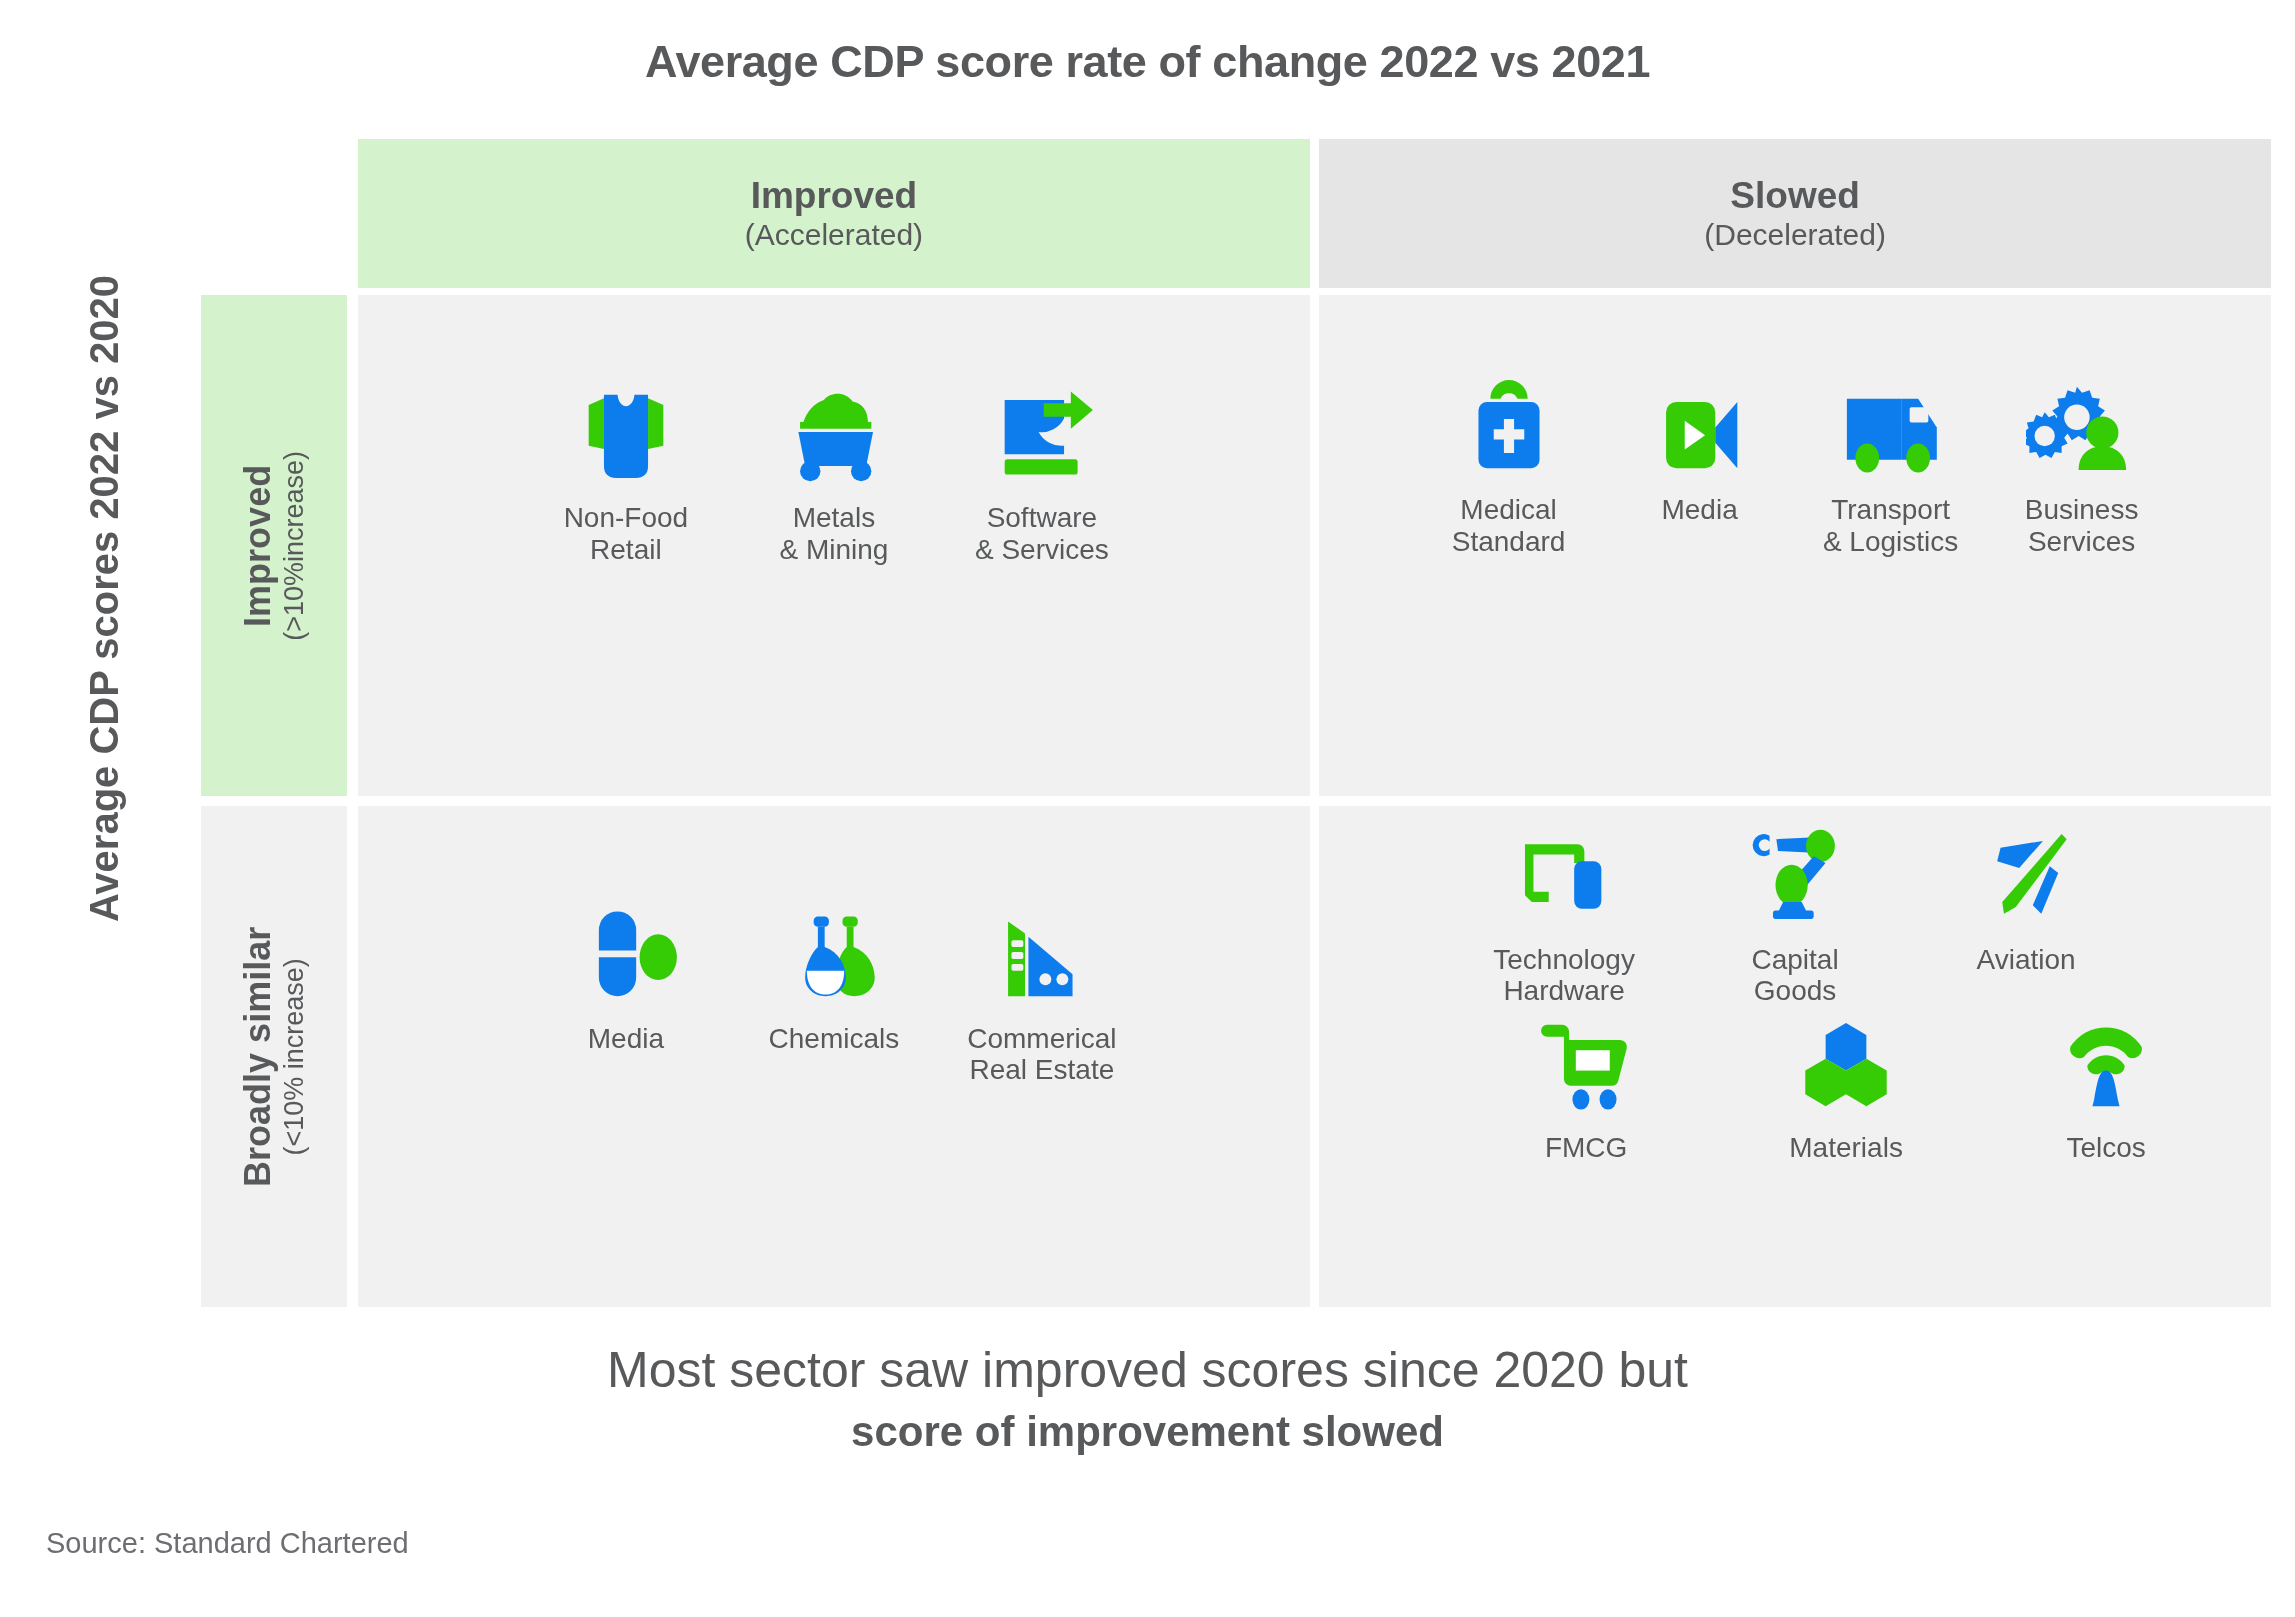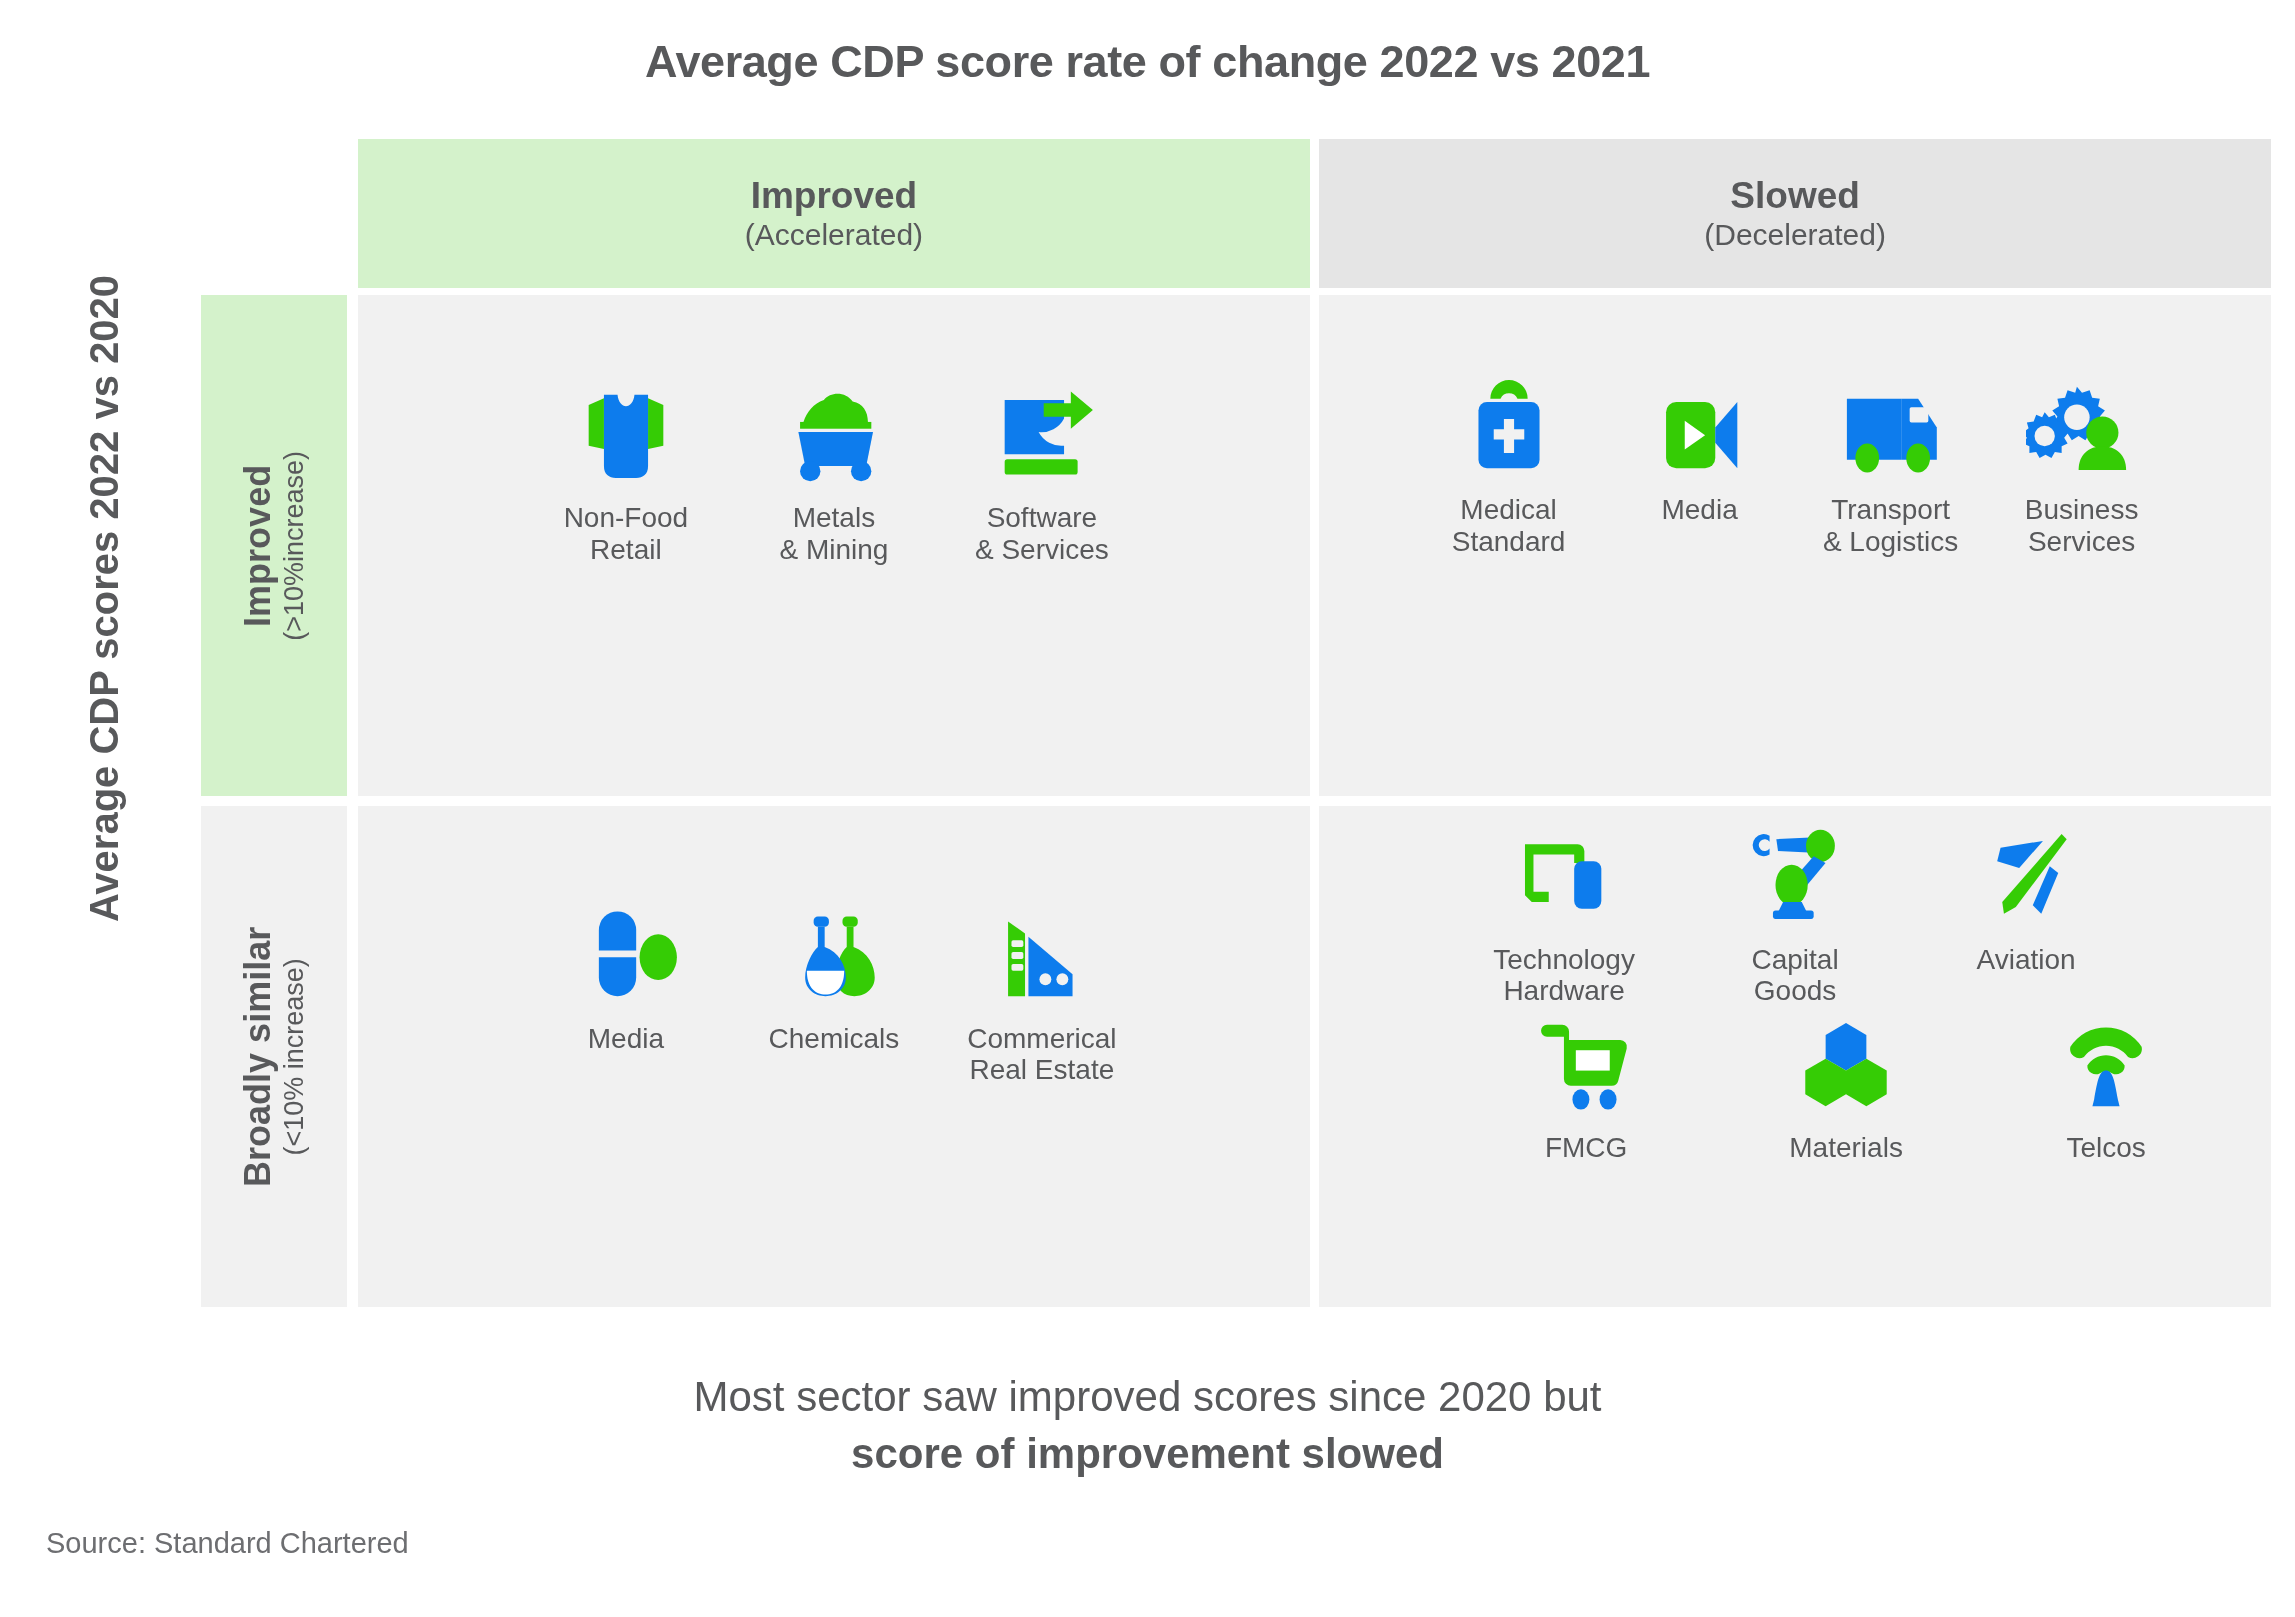--- a/index.html
+++ b/index.html
@@ -110,21 +110,21 @@
     display: flex; justify-content: center; gap: 78px;
     padding-top: 8.5px; padding-left: 102px;
   }
   .cell-br .sector { width: 182px; }
 
   
   .caption-block {
     position: absolute; top: 1340px; left: 0; width: 2295px;
     text-align: center; line-height: 1.2;
   }
-  .caption-block .l1 { font-size: 42px; color: #58595b; margin-top: 32px; }
+  .caption-block .l1 { font-size: 50px; color: #58595b; }
   .caption-block .l2 { font-size: 42px; font-weight: bold; color: #58595b; margin-top: 6.8px; }
 
   
   .source {
     position: absolute; left: 46px; top: 1527px;
     font-size: 29px; color: #6d6e71;
   }
 </style>
 </head>
 <body>

